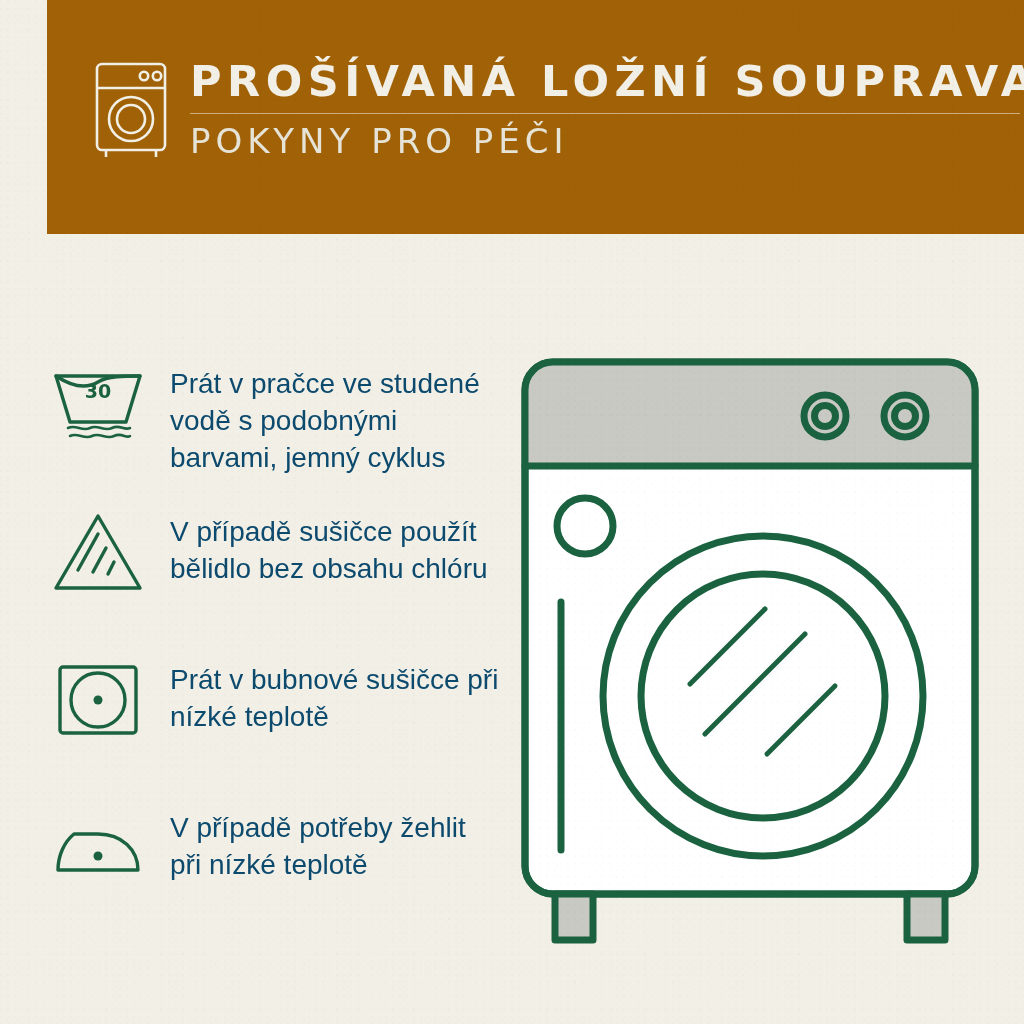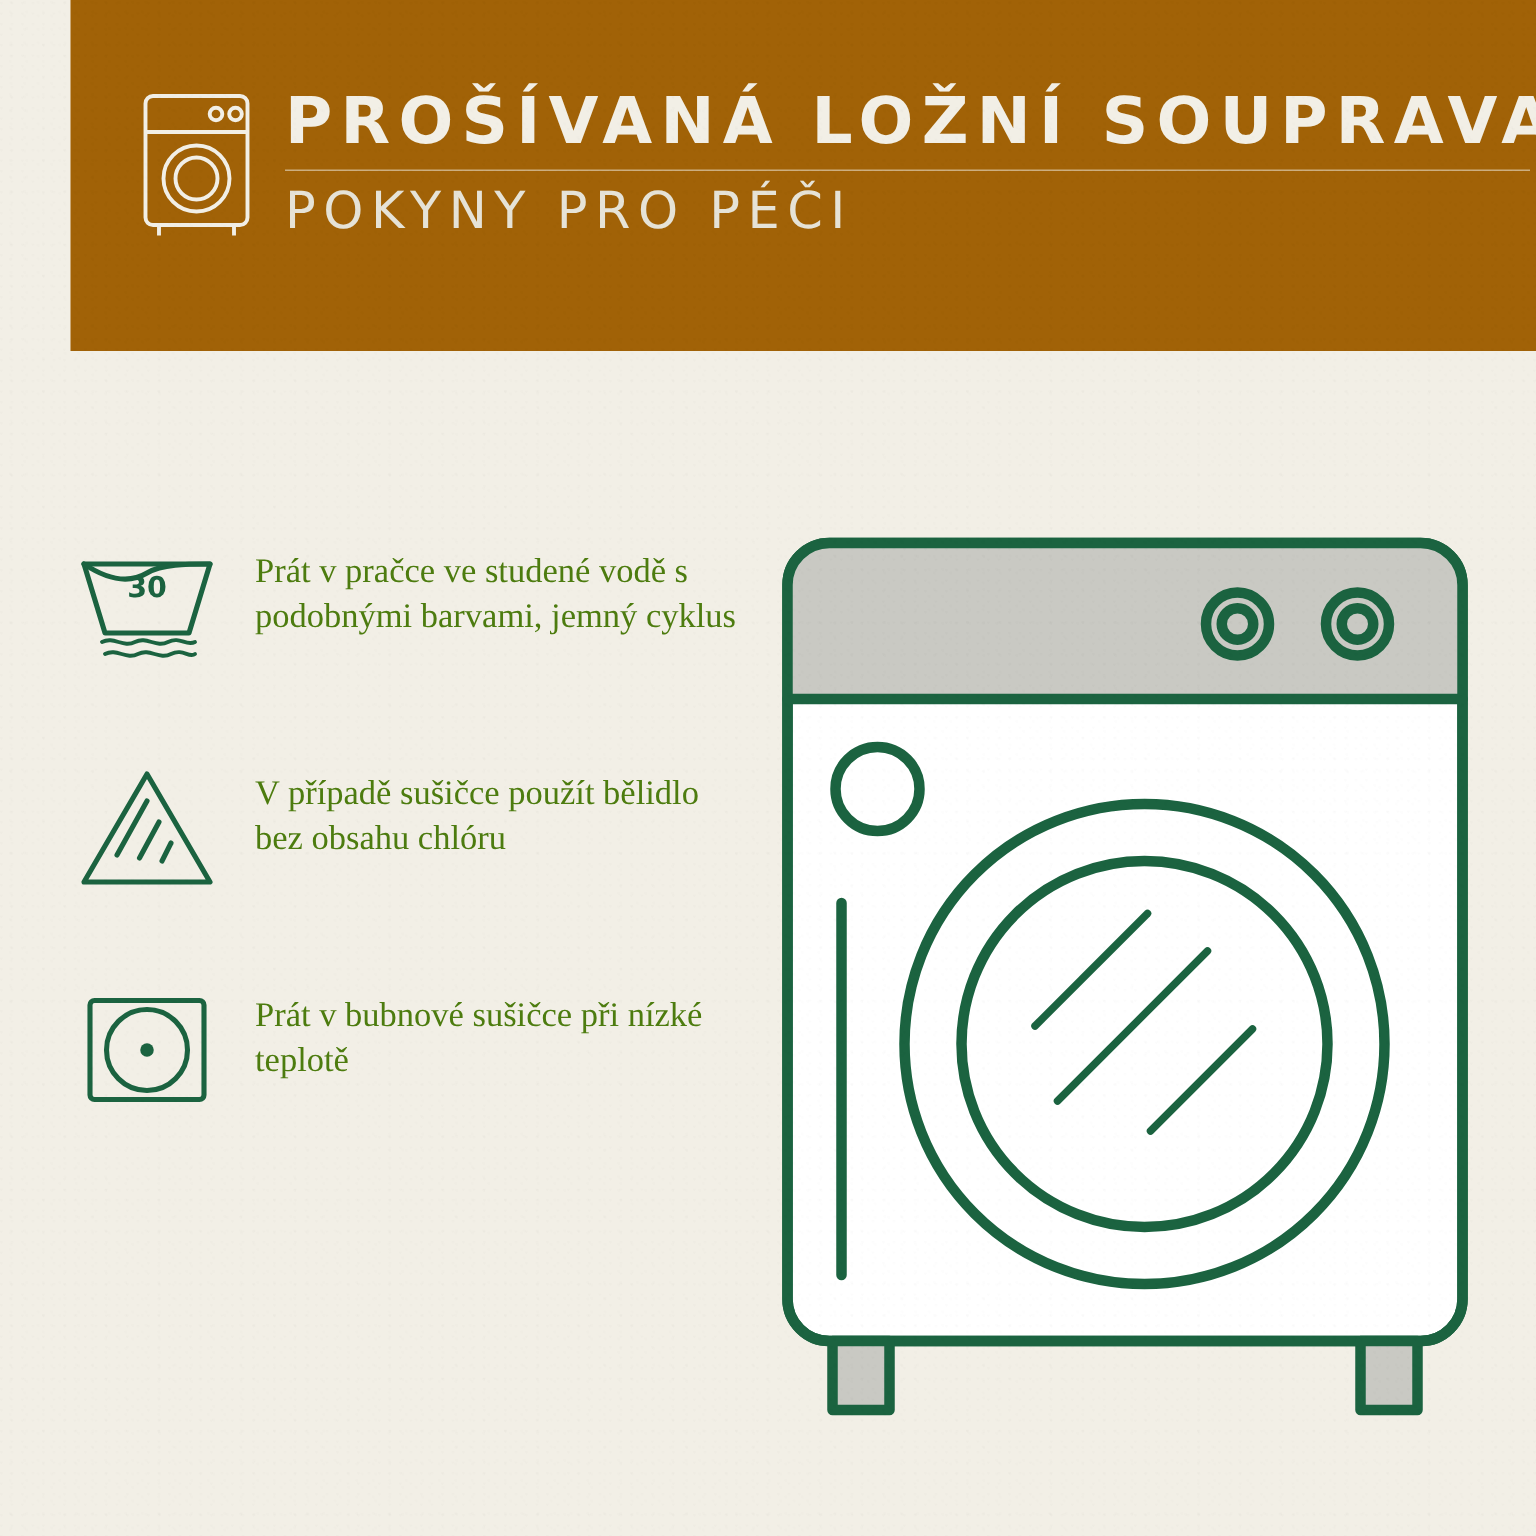--- a/index.html
+++ b/index.html
@@ -92,24 +92,24 @@
   .instr-icon {
     width: 100px;
     height: 100px;
     flex: none;
     margin-right: 22px;
     display: flex;
     align-items: center;
     justify-content: center;
   }
   .instr-text {
-    font-family: Liberation Serif, serif;
-    font-size: 23px;
+    font-family: Liberation Sans, sans-serif;
+    font-size: 28px;
     line-height: 1.32;
-    color: #4d7c0f;
+    color: #0c4a6e;
     padding-top: 12px;
     max-width: 330px;
   }
 
   
   .machine {
     position: absolute;
     left: 505px;
     top: 100px;
     width: 490px;
@@ -189,20 +189,29 @@
       <div class="instr-icon">
         <svg viewBox="0 0 100 100" width="100" height="100" fill="none" stroke="#1b6340" stroke-width="3.4" stroke-linecap="round" stroke-linejoin="round">
           <rect x="12" y="17" width="76" height="66" rx="3"></rect>
           <circle cx="50" cy="50" r="27"></circle>
           <circle cx="50" cy="50" r="4.5" fill="#1b6340" stroke="none"></circle>
         </svg>
       </div>
       <div class="instr-text">Prát v bubnové sušičce při nízké teplotě</div>
     </div>
 
+    <div class="instr-row">
+      <div class="instr-icon">
+        <svg viewBox="0 0 100 100" width="100" height="100" fill="none" stroke="#1b6340" stroke-width="3.4" stroke-linecap="round" stroke-linejoin="round">
+          <path d="M10 72 H90 C90 52 74 36 50 36 H26 C16 44 10 58 10 72 Z"></path>
+          <circle cx="50" cy="58" r="4.5" fill="#1b6340" stroke="none"></circle>
+        </svg>
+      </div>
+      <div class="instr-text">V případě potřeby žehlit při nízké teplotě</div>
+    </div>
 
   </div>
 
   <div class="machine">
     <svg viewBox="0 0 490 620" width="490" height="620" fill="none" stroke="#1b6340" stroke-width="7" stroke-linecap="round" stroke-linejoin="round">
 
       <rect x="20" y="8" width="450" height="532" rx="28" fill="#ffffff"></rect>
 
       <path d="M20 36 C20 20 34 8 48 8 H442 C456 8 470 20 470 36 V112 H20 Z" fill="#c9c9c3" stroke="none"></path>
       <rect x="20" y="8" width="450" height="532" rx="28" fill="none"></rect>

